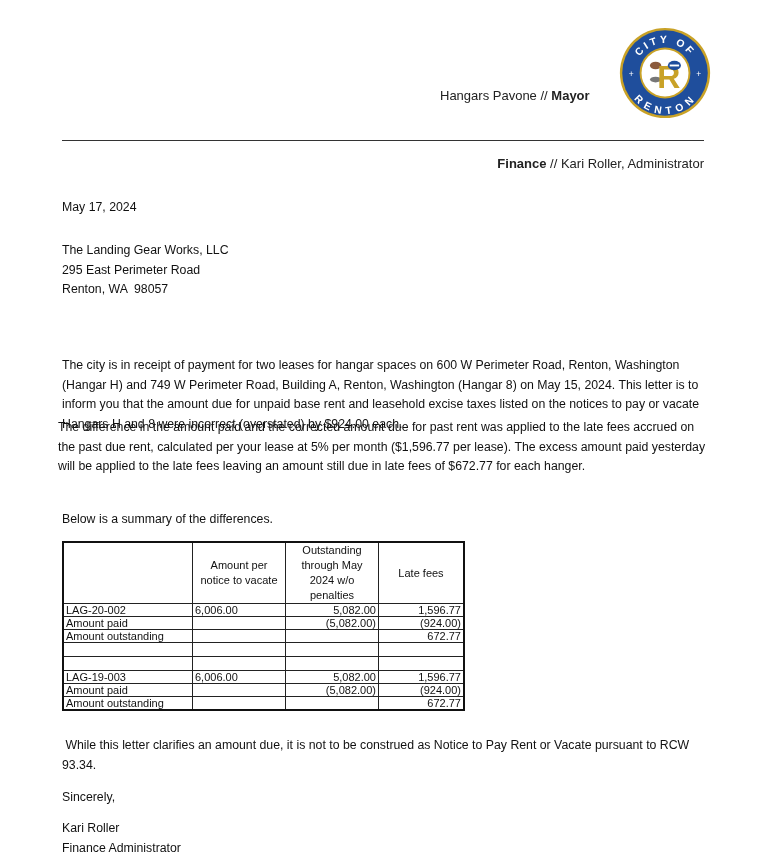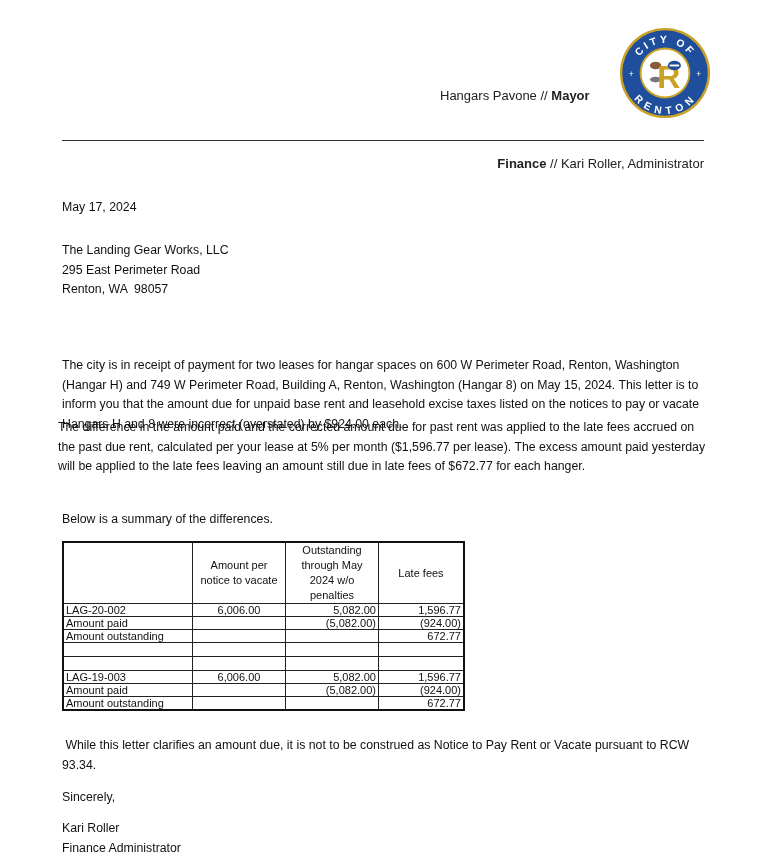--- a/index.html
+++ b/index.html
@@ -15,21 +15,21 @@
   .date { left: 62px; top: 198px; }
   .addr { left: 62px; top: 229px; margin-top: 12px; }
   .p1 { left: 62px; top: 328px; width: 650px; margin-top: 28px; }
   .p2 { left: 58px; top: 418px; width: 650px; }
   .p3 { left: 62px; top: 510px; }
   table.sum { position: absolute; left: 62px; top: 541px; border-collapse: collapse;
               font-family: "Liberation Sans", sans-serif; font-size: 11px; color: #111; }
   table.sum td, table.sum th { border: 1px solid #222; padding: 0 2px; height: 12px; line-height: 12px; }
   table.sum th { font-weight: normal; text-align: center; height: 56px; line-height: 15px; vertical-align: middle; }
   table.sum .c0 { width: 124px; text-align: left; }
-  table.sum .c1 { width: 88px; text-align: center; }
+  table.sum .c1 { width: 88px; text-align: left; }
   table.sum .c2 { width: 88px; text-align: right; }
   table.sum .c3 { width: 80px; text-align: right; }
   table.sum tr.gap td { height: 13px; }
   table.sum { border: 2px solid #111; }
   .p4 { left: 62px; top: 736px; width: 650px; }
   .sinc { left: 62px; top: 788px; }
   .sig { left: 62px; top: 819px; }
 </style>
 </head>
 <body>

